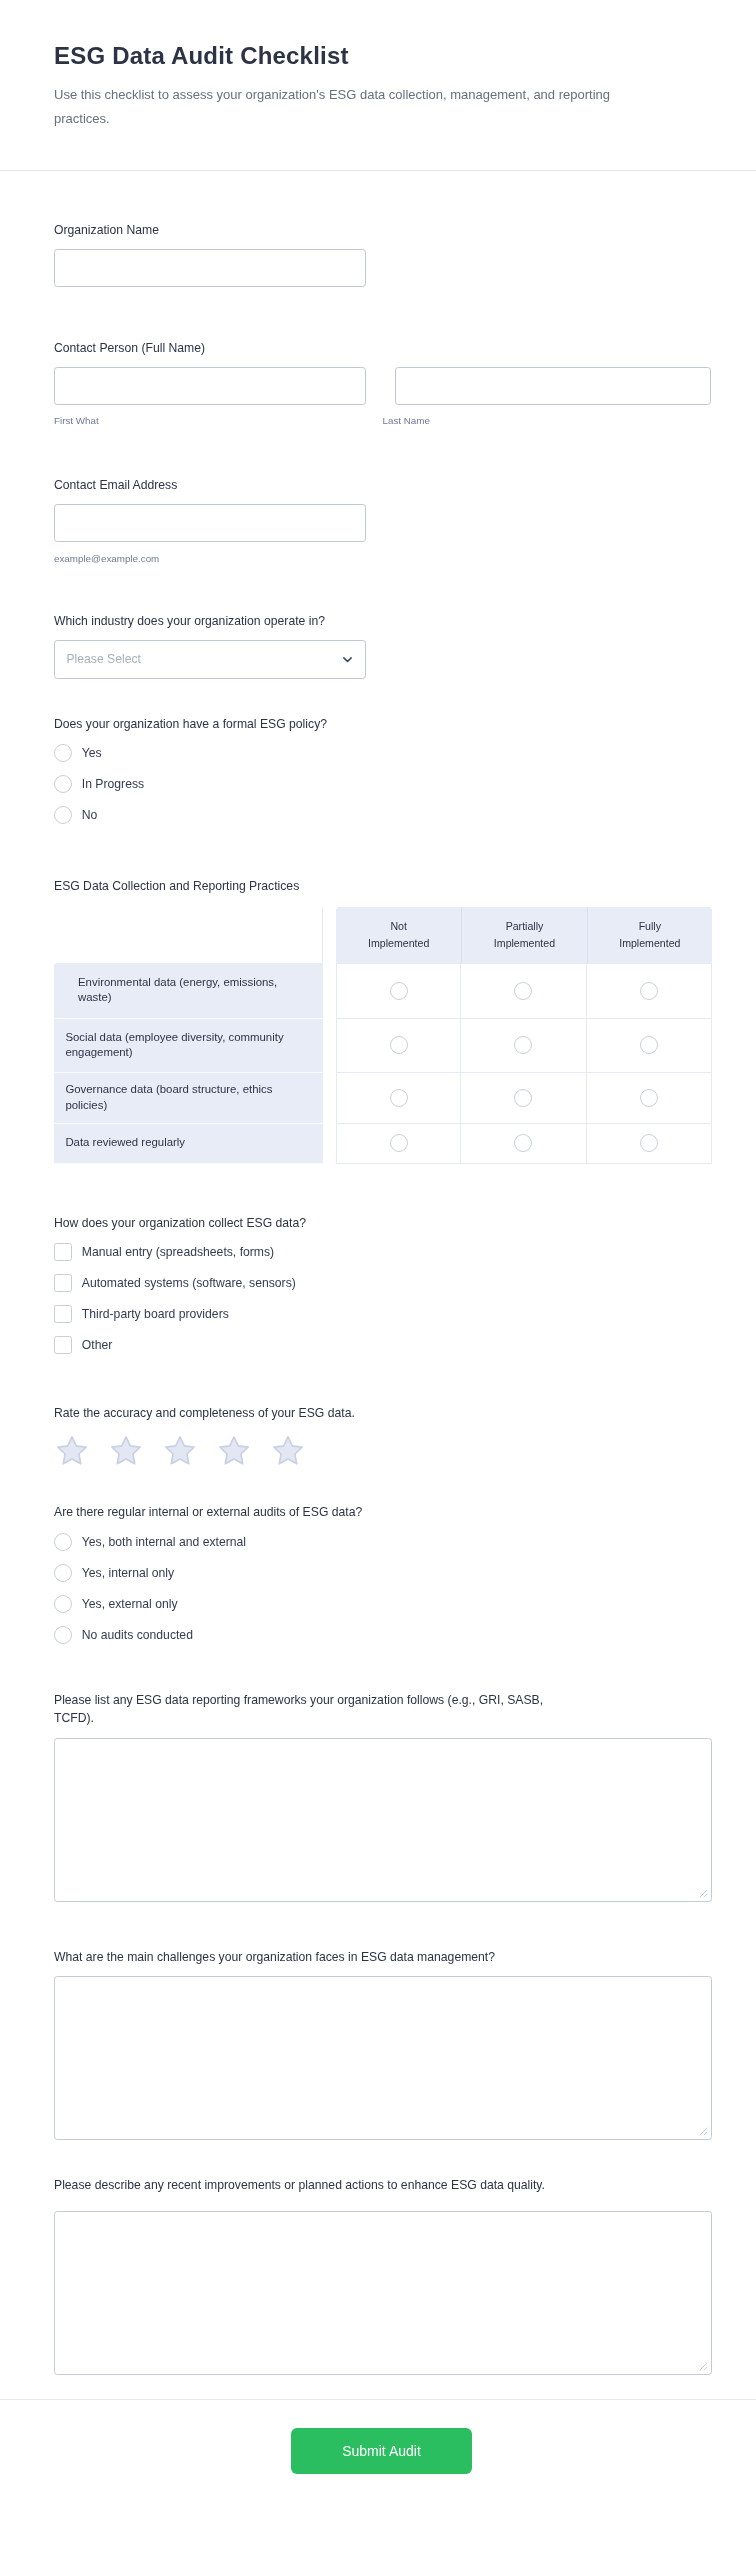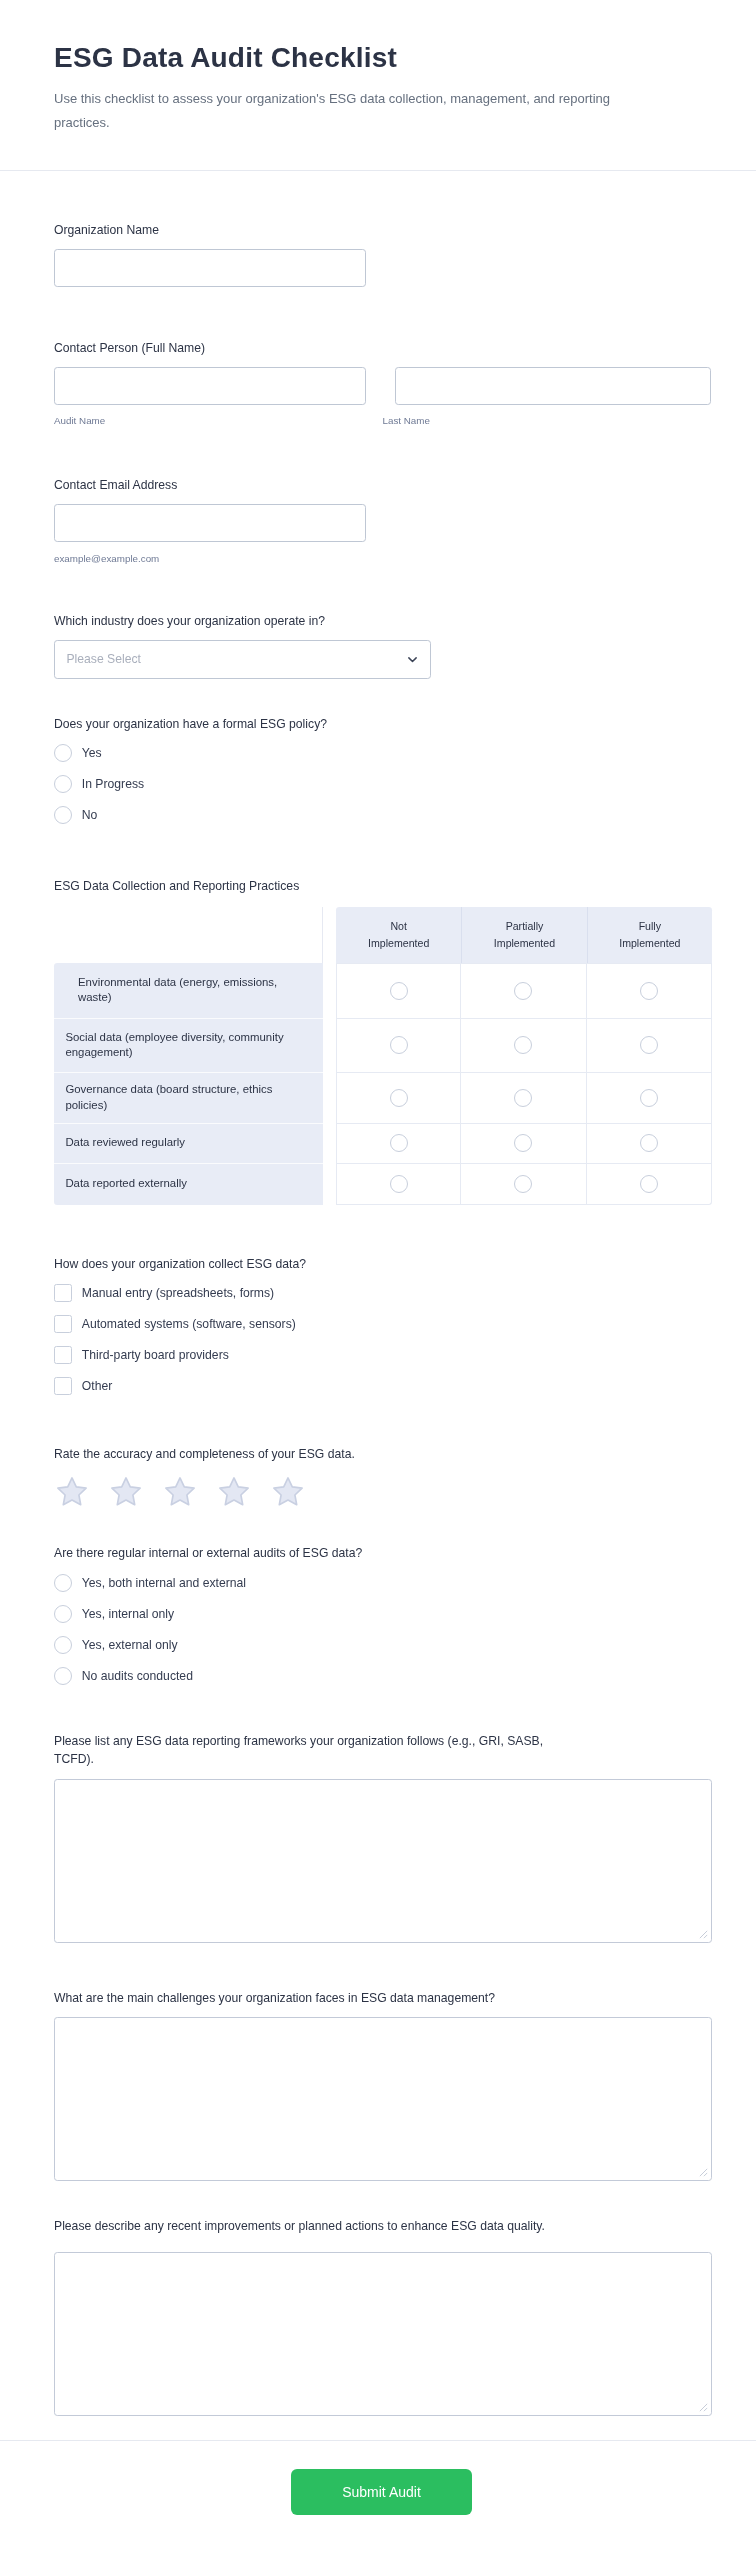--- a/index.html
+++ b/index.html
@@ -2,36 +2,36 @@
 <html style="font-size:13px"><head>
 <meta charset="utf-8">
 <style>
   * { margin:0; padding:0; box-sizing:border-box; }
   html,body { background:#fff; }
   body { font-family:"Liberation Sans","DejaVu Sans",sans-serif; color:#2c3345; }
   .page { width:756px; height:2576px; background:#fff; overflow:hidden; position:relative; }
 
   
   .form-header { padding:42px 54px 0 54px; height:171px; border-bottom:0.8px solid #e6e9f0; }
-  .form-header h1 { font-size:28px; font-weight:700; color:#2c3345; letter-spacing:0.2px; }
+  .form-header h1 { font-size:24px; font-weight:700; color:#2c3345; letter-spacing:0.2px; }
   .form-header .subtitle { margin-top:13px; font-size:13px; line-height:24.4px; color:#66707f; max-width:561px; }
 
   
   .form-body { padding:0 45px 0 54px; }
   .q-label { font-size:12.2px; line-height:18px; font-weight:500; color:#2c3345; max-width:626px; }
   .sub-label { font-size:9.8px; line-height:13px; color:#6f7a95; margin-top:9.8px; }
 
   .text-input { display:block; width:312px; height:38px; border:0.8px solid #bfc7d4; border-radius:3.3px; background:#fff; outline:none; font-size:12.2px; padding:0 9.8px; color:#2c3345; }
   .input-row { display:flex; margin-top:9.8px; }
   .input-col2 { margin-left:29px; }
   .input-col2 .text-input { width:316px; }
   .sub-row { display:flex; }
   .sub-row .sub-label { width:342px; }
 
-  .mock-select { margin-top:9.8px; width:377px; height:39px; border:0.8px solid #bfc7d4; border-radius:3.3px; background:#fff; display:flex; align-items:center; justify-content:space-between; padding:0 11.4px; cursor:pointer; }
+  .mock-select { margin-top:9.8px; width:312px; height:39px; border:0.8px solid #bfc7d4; border-radius:3.3px; background:#fff; display:flex; align-items:center; justify-content:space-between; padding:0 11.4px; cursor:pointer; }
   .mock-select .placeholder { font-size:12.2px; color:#a9afbc; }
 
   .opt-row { display:flex; align-items:center; margin-top:13px; cursor:pointer; }
   .opt-row.first { margin-top:11.4px; }
   .radio { width:18px; height:18px; border-radius:50%; border:0.8px solid #c8cfdc; background:#fff; flex:0 0 auto; }
   .checkbox { width:18px; height:18px; border-radius:2.4px; border:0.8px solid #c8cfdc; background:#fff; flex:0 0 auto; }
   .opt-text { margin-left:9.8px; font-size:12.2px; line-height:18px; color:#343c50; white-space:nowrap; }
 
   
   .matrix { margin-top:11.4px; width:658px; }
@@ -103,21 +103,21 @@
 
     <section class="f-contact">
       <div class="q-label">Contact Person (Full Name)</div>
       <div class="input-row">
         <input class="text-input" type="text" style="">
         <span class="input-col2">
             <input class="text-input" type="text" style="">
           </span>
       </div>
       <div class="sub-row">
-        <div class="sub-label">Audit Name</div>
+        <div class="sub-label">First What</div>
         <div class="sub-label">Last Name</div>
       </div>
     </section>
 
     <section class="f-email">
       <div class="q-label">Contact Email Address</div>
       <div class="input-row">
         <input class="text-input" type="email" style="">
       </div>
       <div class="sub-label">example@example.com</div>
@@ -215,33 +215,20 @@
               <span class="radio"></span>
             </div>
           <div class="m-cell">
               <span class="radio"></span>
             </div>
           <div class="m-cell col-c">
               <span class="radio"></span>
             </div>
         </div>
 
-        <div class="m-row r-last r-h50">
-          <div class="m-label">Data reported externally</div>
-          <div></div>
-          <div class="m-cell col-a">
-              <span class="radio"></span>
-            </div>
-          <div class="m-cell">
-              <span class="radio"></span>
-            </div>
-          <div class="m-cell col-c">
-              <span class="radio"></span>
-            </div>
-        </div>
       </div>
     </section>
 
     <section class="f-collect">
       <div class="q-label">How does your organization collect ESG data?</div>
       <div class="opt-row first">
         <span class="checkbox"></span>
         <span class="opt-text">Manual entry (spreadsheets, forms)</span>
       </div>
       <div class="opt-row">

